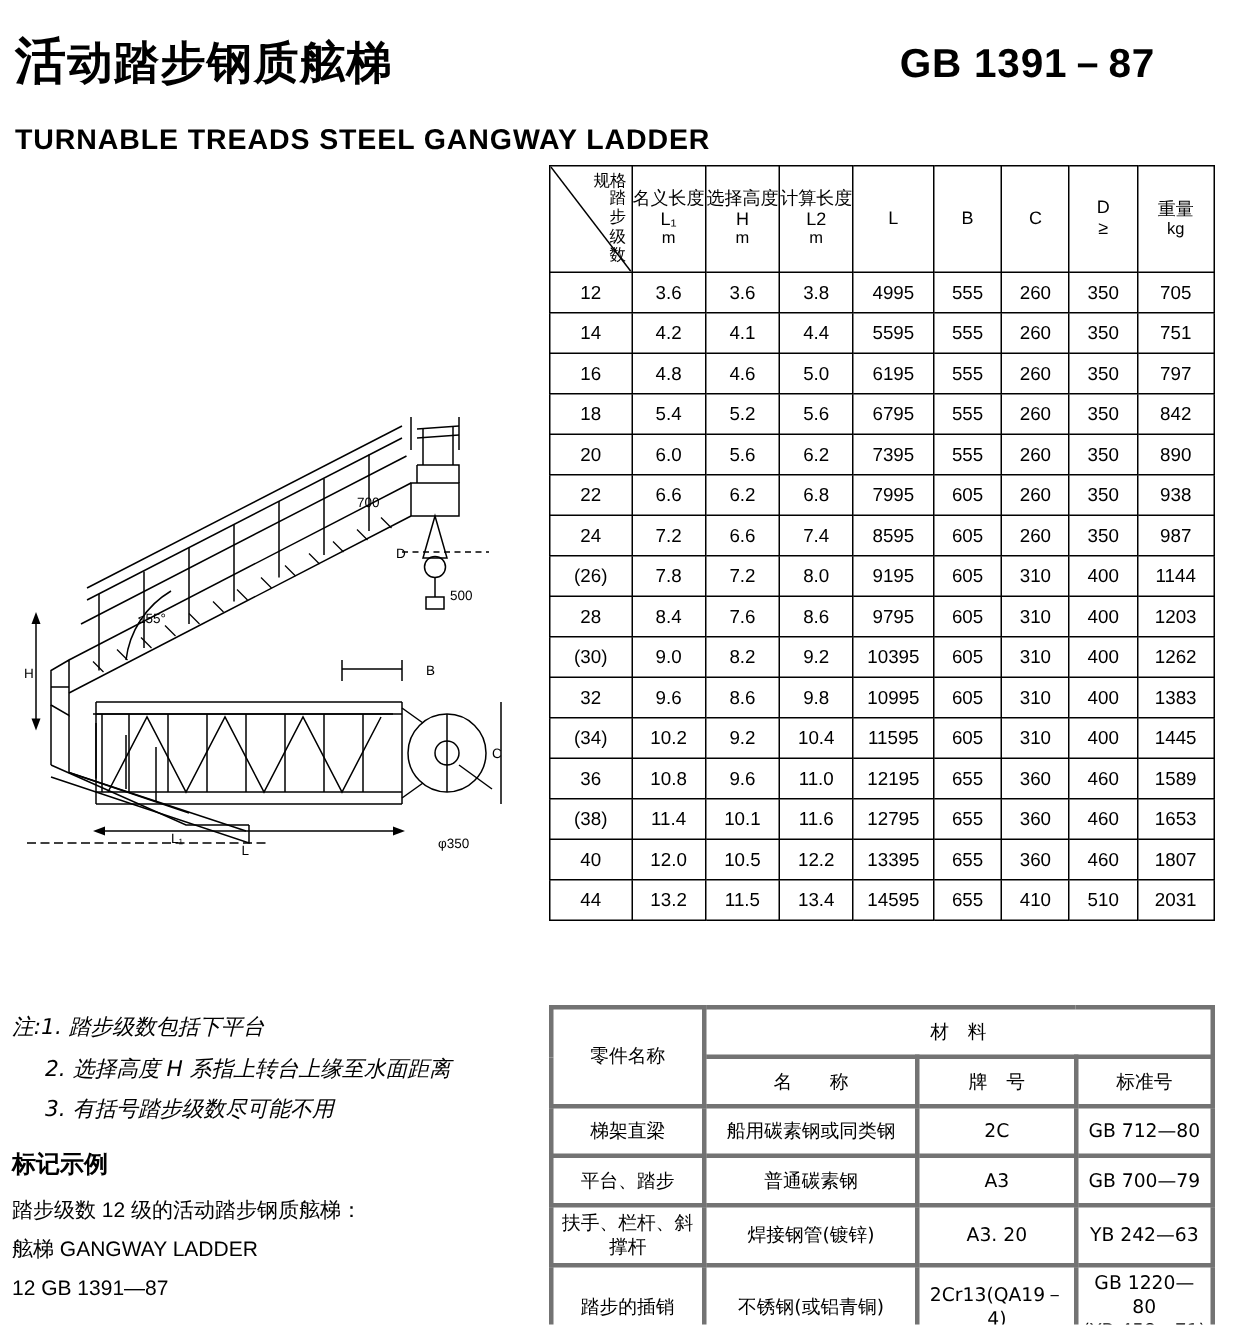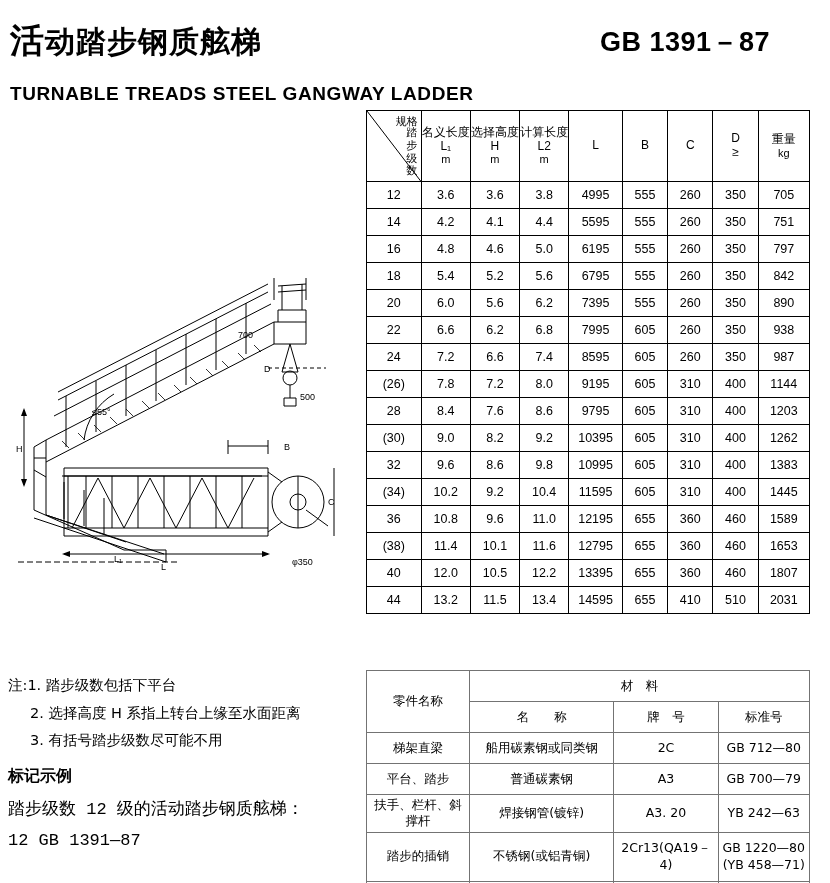--- a/index.html
+++ b/index.html
@@ -124,53 +124,53 @@
 
   
   .notes {
     position: absolute;
     left: 8px;
     top: 672px;
     font-size: 14.5px;
     font-family: "DejaVu Sans", sans-serif;
     line-height: 1.9;
   }
-  .notes div { white-space: nowrap; }
+  .notes div { white-space: nowrap; font-style: italic; }
   .notes .n-indent { padding-left: 22px; }
 
   
   .example-title {
     position: absolute;
     left: 8px;
     top: 766px;
     font-size: 16px;
     font-weight: bold;
     font-family: "DejaVu Sans", sans-serif;
   }
   .example-body {
     position: absolute;
     left: 8px;
     top: 794px;
-    font-size: 17px;
-    font-family: Liberation Mono, monospace;
+    font-size: 14px;
+    font-family: Liberation Sans, sans-serif;
     line-height: 1.85;
   }
   .example-body div { white-space: nowrap; }
 
   
   .mat-table {
     position: absolute;
     left: 366px;
     top: 670px;
     border-collapse: collapse;
     font-size: 12.5px;
     font-family: "DejaVu Sans", sans-serif;
   }
   .mat-table th, .mat-table td {
-    border: 1px solid #737373;
+    border: 3px solid #737373;
     text-align: center;
     vertical-align: middle;
     padding: 2px 3px;
     height: 26px;
     font-weight: normal;
     line-height: 1.3;
   }
   .mat-table .mc0 { width: 106px; }
   .mat-table .mc1 { width: 152px; }
   .mat-table .mc2 { width: 100px; }
@@ -589,20 +589,21 @@
 
   <div class="notes">
     <div>注:1. 踏步级数包括下平台</div>
     <div class="n-indent">2. 选择高度 H 系指上转台上缘至水面距离</div>
     <div class="n-indent">3. 有括号踏步级数尽可能不用</div>
   </div>
 
   <div class="example-title">标记示例</div>
   <div class="example-body">
     <div>踏步级数 12 级的活动踏步钢质舷梯：</div>
+    <div>舷梯 GANGWAY LADDER</div>
     <div>12 GB 1391—87</div>
   </div>
 
   <table class="mat-table">
     <thead>
       <tr>
         <th class="mc0" rowspan="2">零件名称</th>
         <th colspan="3">材　料</th>
       </tr>
       <tr>

